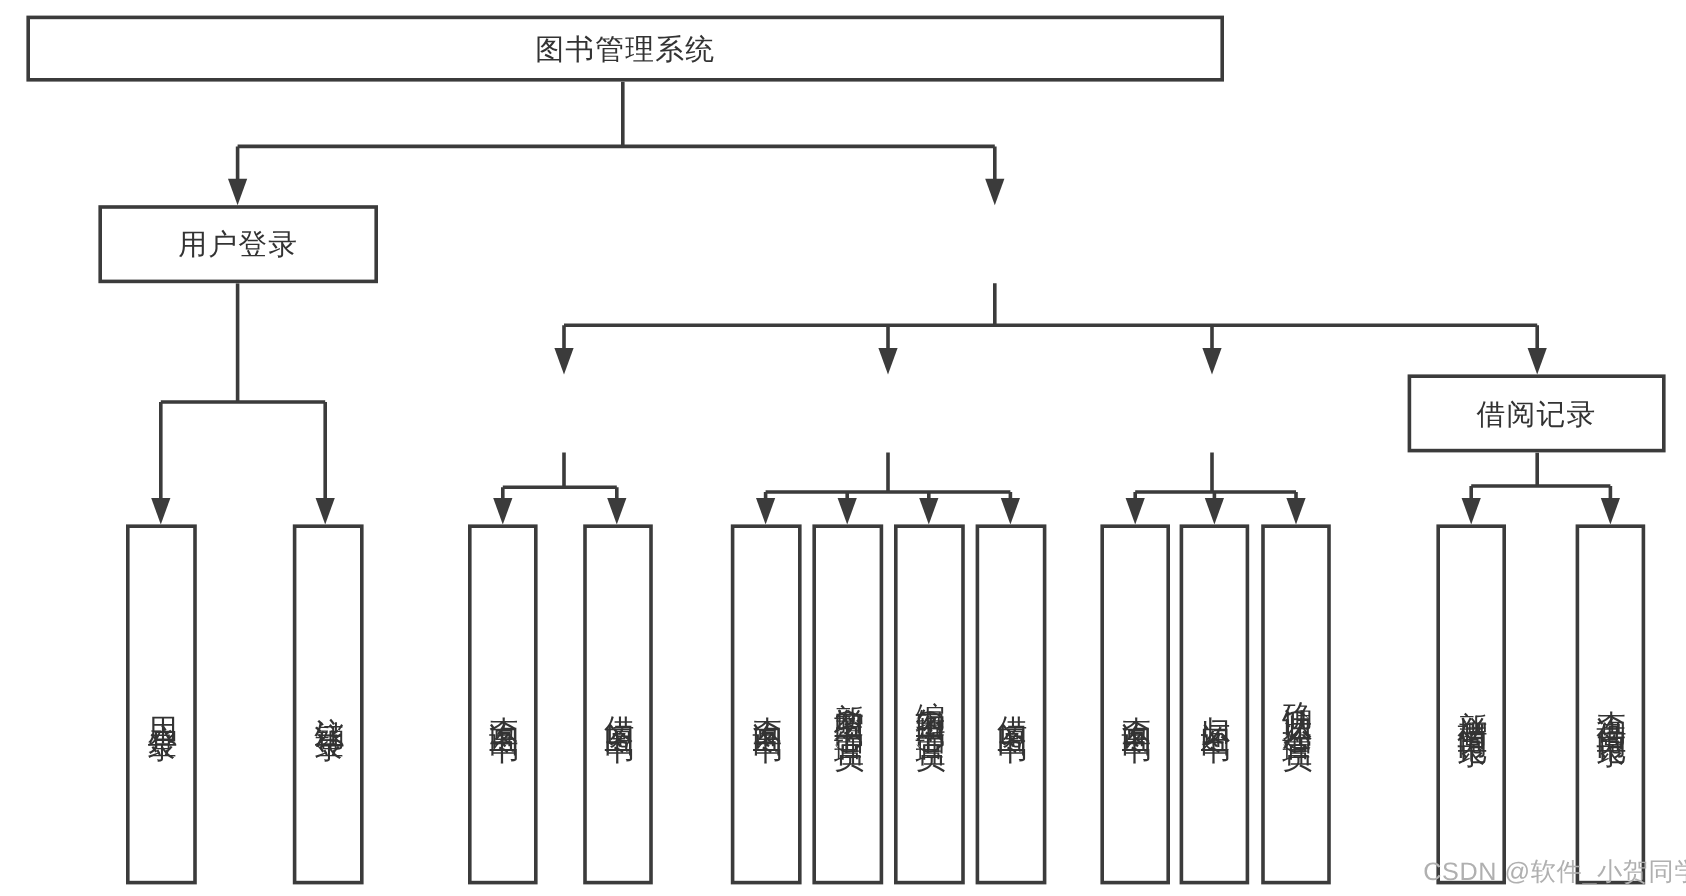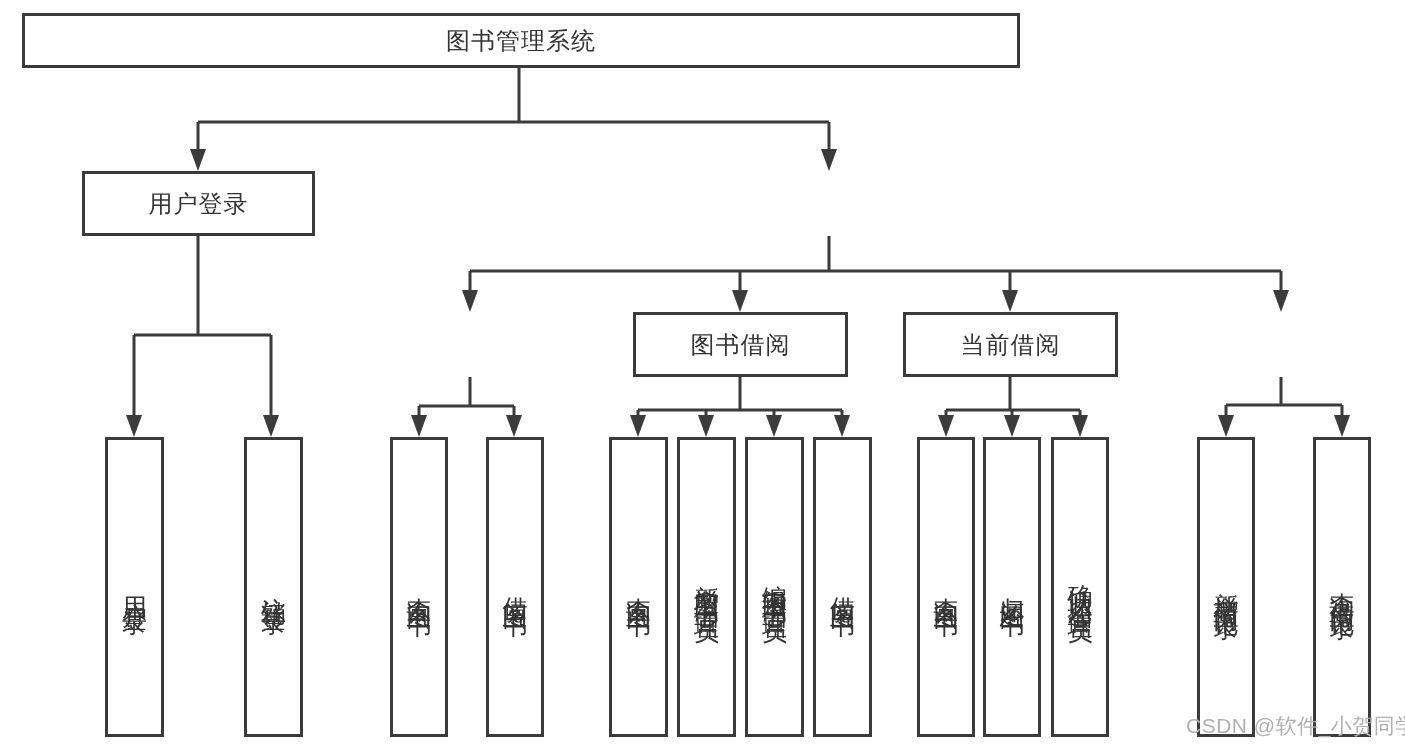--- a/index.html
+++ b/index.html
@@ -114,25 +114,22 @@
   </svg>
 
   <div class="node" style="left:22px; top:13px; width:998px; height:55px;">
     <span>图书管理系统</span>
   </div>
 
   <div class="node" style="left:82px; top:171px; width:233px; height:65px;">
     <span>用户登录</span>
   </div>
 
-  <div class="node" style="left:633px; top:312px; width:215px; height:65px;">
-    <span>图书借阅</span>
-  </div>
-  <div class="node" style="left:903px; top:312px; width:215px; height:65px;">
-    <span>当前借阅</span>
+  <div class="node" style="left:1173px; top:312px; width:215px; height:65px;">
+    <span>借阅记录</span>
   </div>
 
   <div class="node leaf" style="left:105px; top:437px; width:59px; height:300px;">
     <span class="vlabel">用户登录</span>
   </div>
   <div class="node leaf" style="left:244px; top:437px; width:59px; height:300px;">
     <span class="vlabel">注销登录</span>
   </div>
   <div class="node leaf" style="left:390px; top:437px; width:58px; height:300px;">
     <span class="vlabel">查询图书</span>

